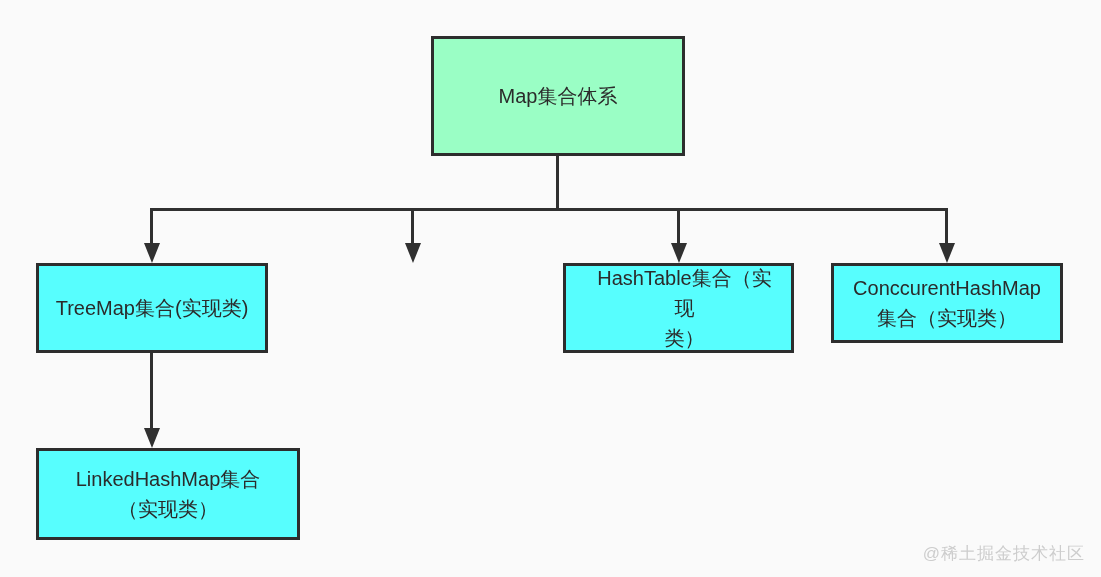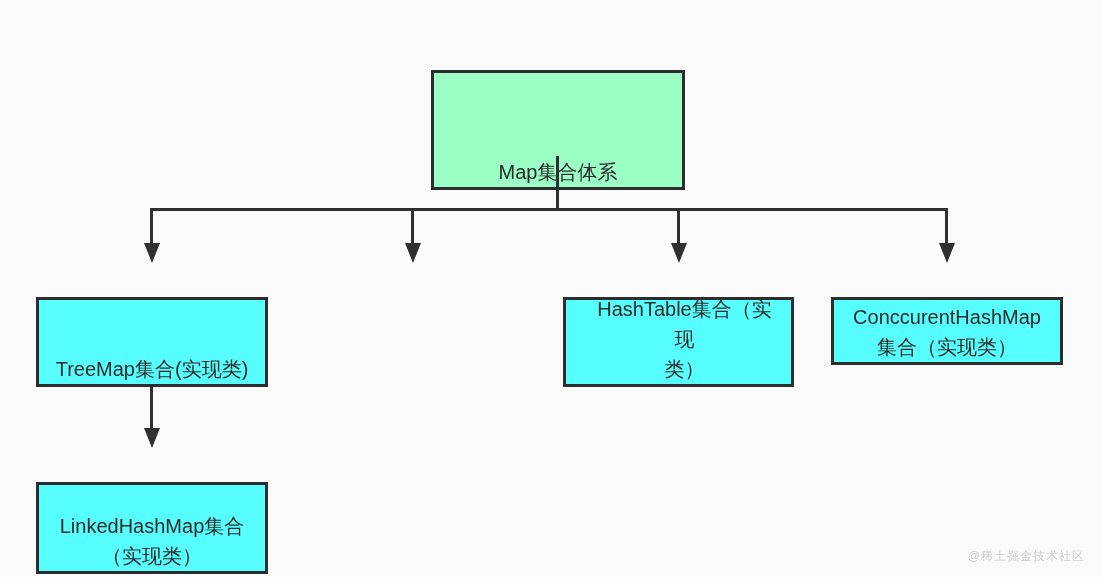--- a/index.html
+++ b/index.html
@@ -13,42 +13,41 @@
     width: 1101px;
     height: 577px;
     background: #FAFAFA;
     overflow: hidden;
   }
   .node {
     position: absolute;
     box-sizing: border-box;
     border: 3px solid #2D2D2D;
     display: flex;
-    align-items: flex-end;
+    align-items: center;
     justify-content: center;
     text-align: center;
     color: #2B2B2B;
     font-size: 20px;
     line-height: 30px;
     padding: 0 12px;
-    margin-top: 34px;
   }
   .node .label {
     white-space: pre-line;
   }
   .node-root {
     left: 431px; top: 36px; width: 254px; height: 120px;
     background: #9AFEC5;
   }
   .node-cyan { background: #57FEFE; }
   .node-hashmap            { left: 36px;  top: 263px; width: 232px; height: 90px; }
   .node-treemap            { left: 298px; top: 263px; width: 230px; height: 90px; }
   .node-hashtable          { left: 563px; top: 263px; width: 231px; height: 90px; padding-left: 24px; }
-  .node-conccurenthashmap  { left: 831px; top: 263px; width: 232px; height: 68px; }
-  .node-linkedhashmap      { left: 36px;  top: 448px; width: 232px; height: 92px; }
+  .node-conccurenthashmap  { left: 831px; top: 263px; width: 232px; height: 80px; }
+  .node-linkedhashmap      { left: 36px;  top: 448px; width: 264px; height: 92px; }
   .vline {
     position: absolute;
     width: 3px;
     background: #303030;
   }
   .hline {
     position: absolute;
     height: 3px;
     background: #303030;
   }
@@ -69,21 +68,21 @@
   .head-1      { left: 144px; top: 243px; }
   .head-2      { left: 405px; top: 243px; }
   .head-3      { left: 671px; top: 243px; }
   .head-4      { left: 939px; top: 243px; }
   .drop-linked { left: 150px; top: 353px; height: 78px; }
   .head-linked { left: 144px; top: 428px; }
   .watermark {
     position: absolute;
     right: 16px;
     bottom: 12px;
-    font-size: 12px;
+    font-size: 17px;
     color: #CDCDCD;
     letter-spacing: 1px;
   }
 </style>
 </head>
 <body>
 
 <div class="canvas">
 
   <div class="node node-root">

